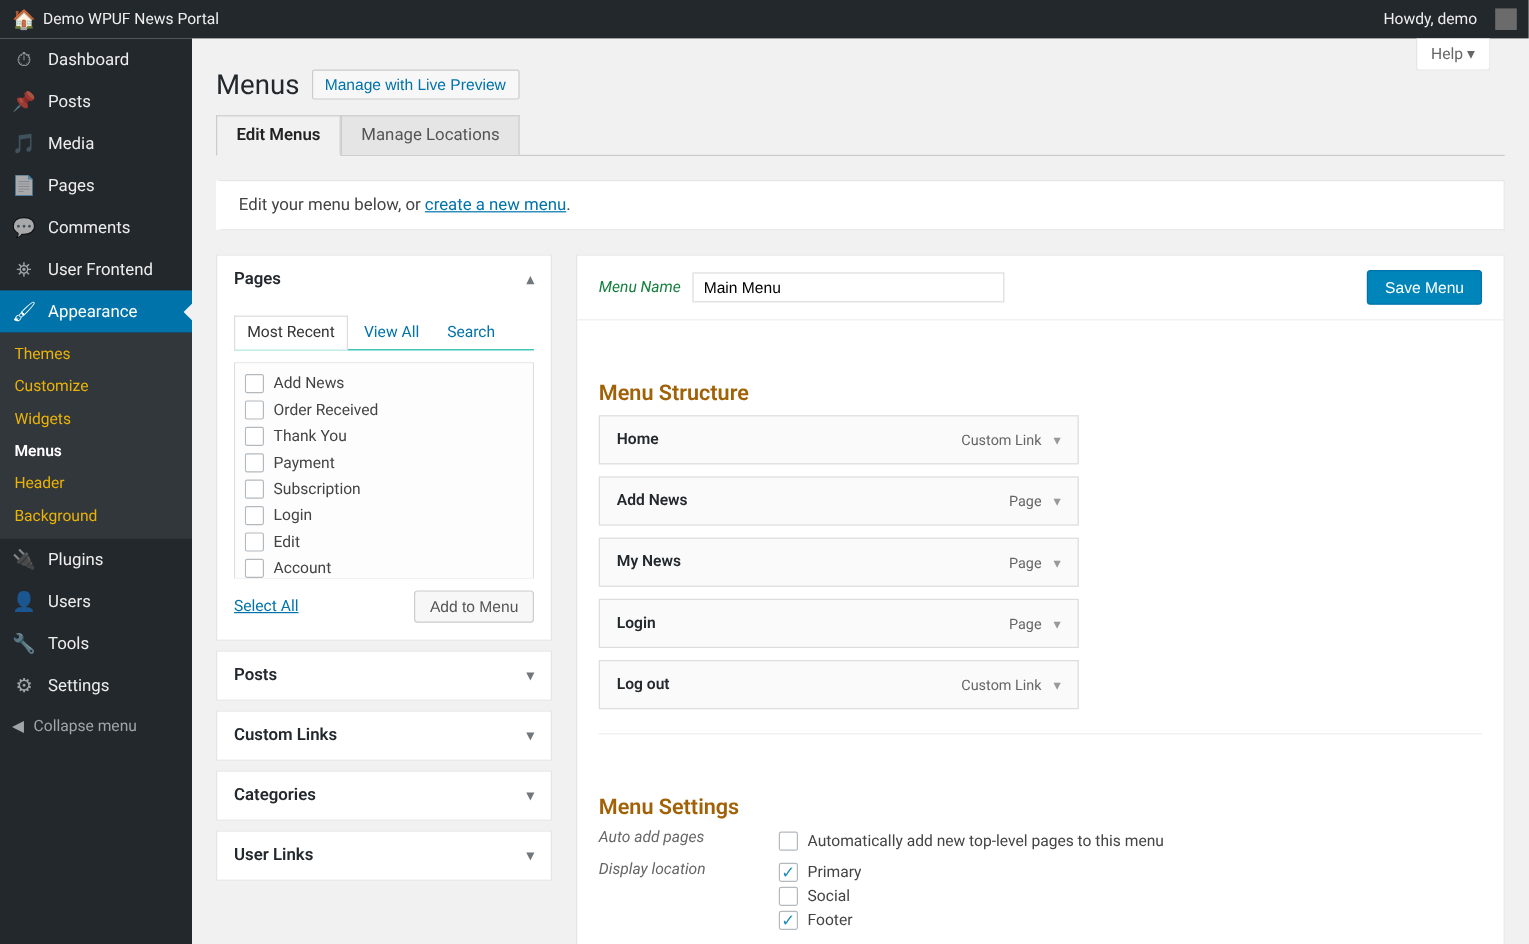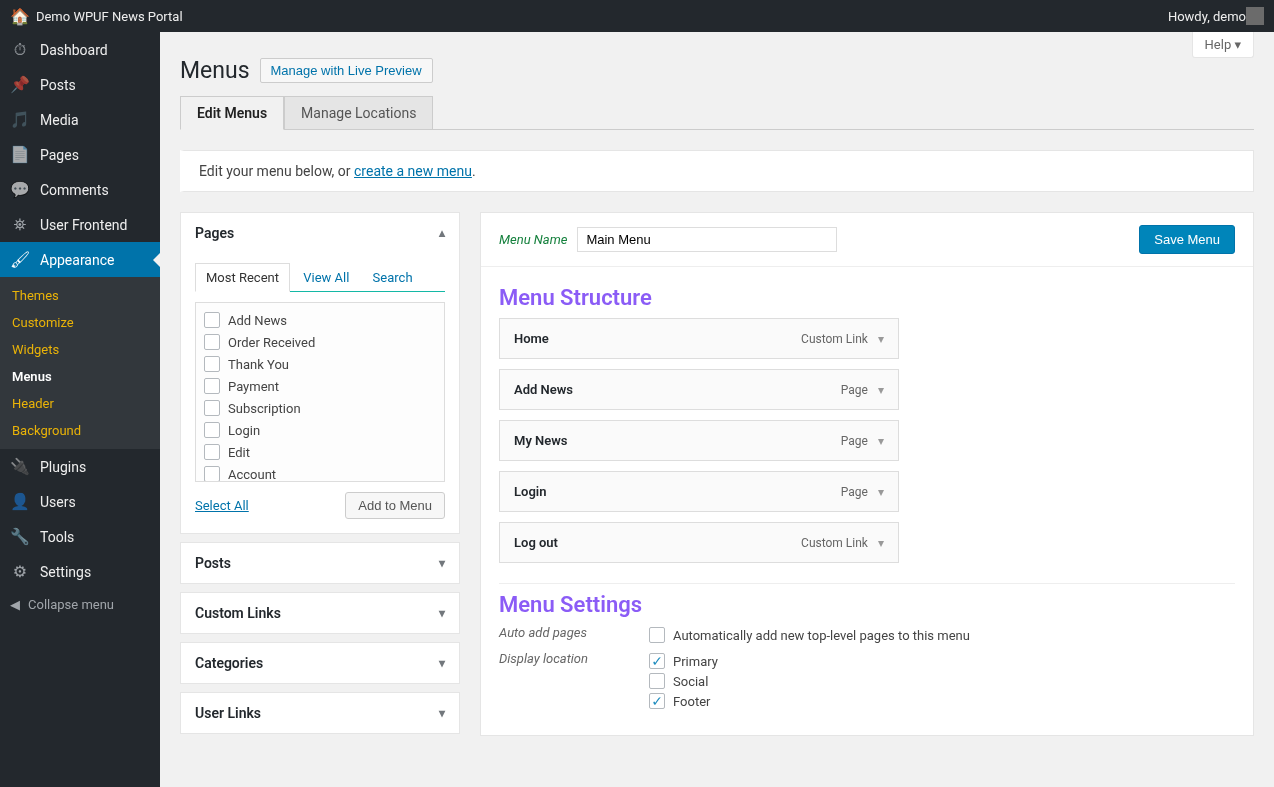--- a/index.html
+++ b/index.html
@@ -1,34 +1,34 @@
 <!DOCTYPE html>
 <html><head>
 <meta charset="utf-8">
 <style>
 * { box-sizing: border-box; margin: 0; padding: 0; }
 body { font-family: -apple-system, BlinkMacSystemFont, "Segoe UI", Roboto, sans-serif; font-size: 13px; color: #444; background: #f1f1f1; }
 .topbar { background: #23282d; color: #eee; height: 32px; display: flex; align-items: center; justify-content: space-between; padding: 0 10px; font-size: 13px; }
 .topbar-left { display: flex; align-items: center; gap: 6px; }
-.topbar-right { display: flex; align-items: center; gap: 0; }
+.topbar-right { display: flex; align-items: center; gap: 15px; }
 .topbar .icon { font-size: 16px; }
 .avatar-box { width: 18px; height: 18px; background: #6b6b6b; display: inline-block; }
 .layout { display: flex; min-height: calc(100vh - 32px); }
 .sidebar { width: 160px; background: #23282d; color: #eee; font-size: 14px; }
 .side-item { display: flex; align-items: center; padding: 8px 10px; gap: 10px; cursor: pointer; color: #eee; }
 .side-item .icn { width: 20px; text-align: center; font-size: 16px; color: rgba(240,245,250,.6); }
 .side-item.active { background: #0073aa; color: #fff; position: relative; }
 .side-item.active .icn { color: #fff; }
 .side-arrow { position: absolute; right: -1px; top: 50%; transform: translateY(-50%); width: 0; height: 0; border-top: 8px solid transparent; border-bottom: 8px solid transparent; border-right: 8px solid #f1f1f1; }
 .side-sub { background: #32373c; padding: 5px 0; }
 .side-sub-item { padding: 6px 12px; color: #eab308; cursor: pointer; font-size: 13px; }
 .side-sub-item.active { color: #fff; font-weight: 600; }
 .side-collapse { display: flex; align-items: center; gap: 8px; padding: 8px 10px; color: #a0a5aa; cursor: pointer; font-size: 13px; }
 .content { flex: 1; padding: 10px 20px 40px 20px; position: relative; }
-.help-tab { position: absolute; right: 20px; top: 0; background: #fff; border: 1px solid #e5e5e5; border-top: none; padding: 5px 12px; color: #666; font-size: 13px; border-radius: 0 0 3px 3px; cursor: pointer; }
+.help-tab { position: absolute; right: 32px; top: 0; background: #fff; border: 1px solid #e5e5e5; border-top: none; padding: 5px 12px; color: #666; font-size: 13px; border-radius: 0 0 3px 3px; cursor: pointer; }
 .page-head { display: flex; align-items: center; gap: 10px; margin: 15px 0 12px 0; }
 .page-title { font-size: 23px; font-weight: 400; color: #23282d; }
 .btn-outline { background: #f7f7f7; border: 1px solid #ccc; color: #0073aa; padding: 4px 10px; border-radius: 2px; cursor: pointer; font-size: 13px; }
 .tabs { border-bottom: 1px solid #ccc; margin-bottom: 20px; }
 .tab { display: inline-block; padding: 8px 16px; border: 1px solid #ccc; border-bottom: none; background: #e5e5e5; color: #555; cursor: pointer; font-size: 14px; margin-bottom: -1px; }
 .tab.active { background: #f1f1f1; border-bottom: 1px solid #f1f1f1; font-weight: 600; color: #222; }
 .notice { background: #fff; border: 1px solid #e5e5e5; border-left: 4px solid #fff; padding: 12px 15px; margin-bottom: 20px; font-size: 14px; }
 .notice a { color: #0073aa; text-decoration: underline; }
 .columns { display: flex; gap: 20px; align-items: flex-start; }
 .col-left { width: 280px; }
@@ -49,26 +49,26 @@
 .panel-foot { display: flex; justify-content: space-between; align-items: center; margin-top: 10px; }
 .link { color: #0073aa; text-decoration: underline; font-size: 13px; cursor: pointer; }
 .btn { border: 1px solid #ccc; background: #f7f7f7; padding: 5px 12px; border-radius: 3px; cursor: pointer; font-size: 13px; color: #555; }
 .btn-primary { background: #0085ba; border: 1px solid #0073aa; color: #fff; padding: 6px 14px; border-radius: 3px; cursor: pointer; font-size: 13px; }
 .menu-box { background: #fff; border: 1px solid #e5e5e5; }
 .menu-header { padding: 12px 18px; display: flex; align-items: center; justify-content: space-between; border-bottom: 1px solid #eee; }
 .menu-header-left { display: flex; align-items: center; gap: 10px; }
 .menu-name-lbl { font-style: italic; color: #15803d; font-size: 13px; }
 .menu-name-input { border: 1px solid #ddd; padding: 4px 8px; width: 260px; font-size: 13px; }
 .menu-body { padding: 18px; }
-.sec-h { font-size: 22px; font-weight: 600; color: #8b5cf6; margin-bottom: 8px; }
+.sec-h { font-size: 18px; font-weight: 600; color: #a16207; margin-bottom: 8px; margin-top: 32px; }
 .sec-p { font-size: 13px; color: #555; margin-bottom: 18px; }
 .menu-item { border: 1px solid #ddd; background: #fafafa; width: 400px; margin-bottom: 10px; padding: 12px 14px; display: flex; justify-content: space-between; align-items: center; cursor: move; }
 .menu-item-label { font-weight: 600; font-size: 13px; color: #23282d; }
 .menu-item-right { display: flex; align-items: center; gap: 10px; color: #666; font-size: 12px; }
-.menu-settings { border-top: 1px solid #eee; padding-top: 8px; margin-top: 20px; }
+.menu-settings { border-top: 1px solid #eee; padding-top: 18px; margin-top: 20px; }
 .setting-row { display: flex; align-items: flex-start; margin-bottom: 6px; }
 .setting-label { width: 150px; font-style: italic; color: #666; font-size: 13px; }
 .setting-options { flex: 1; }
 .opt-row { display: flex; align-items: center; gap: 8px; padding: 2px 0; font-size: 13px; }
 </style>
 </head>
 <body>
 
 <div class="topbar">
   <div class="topbar-left">

